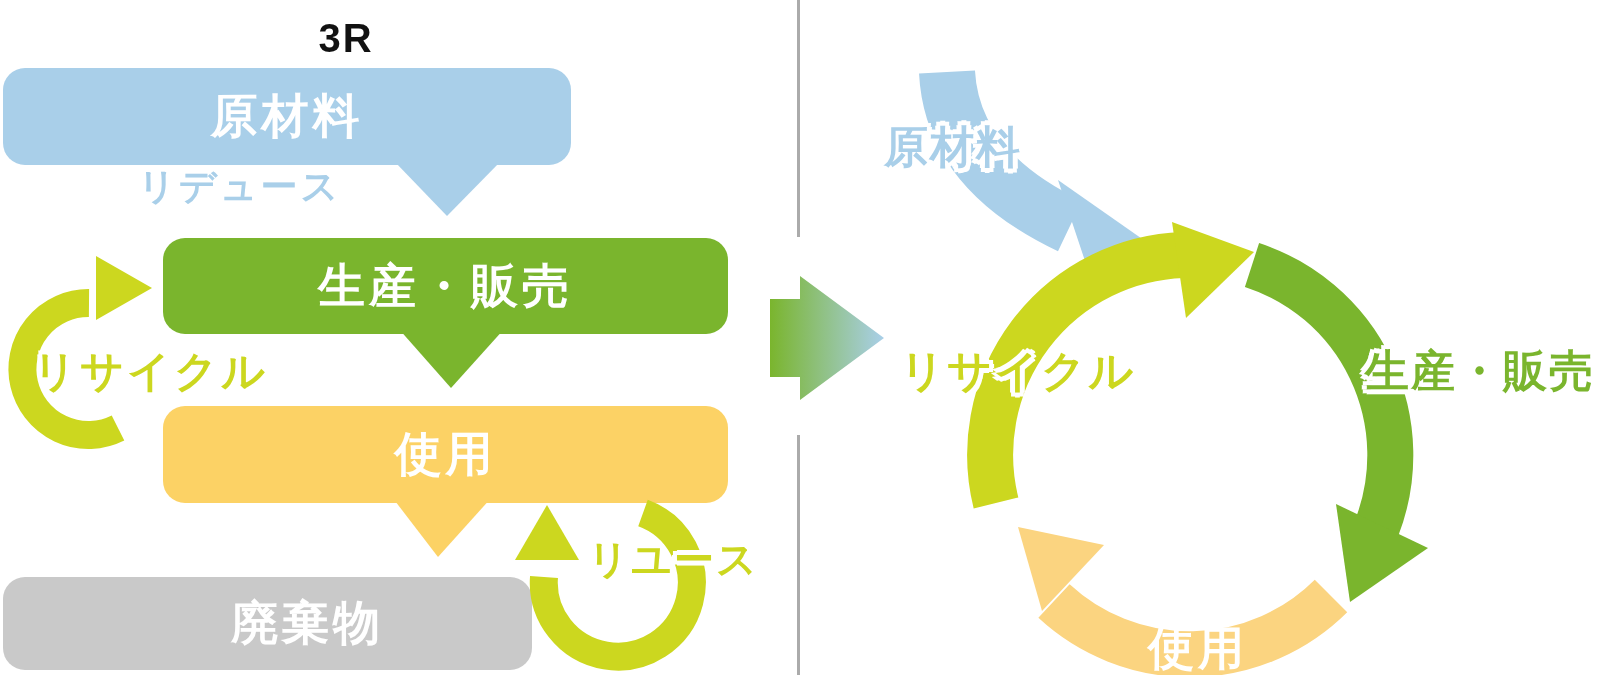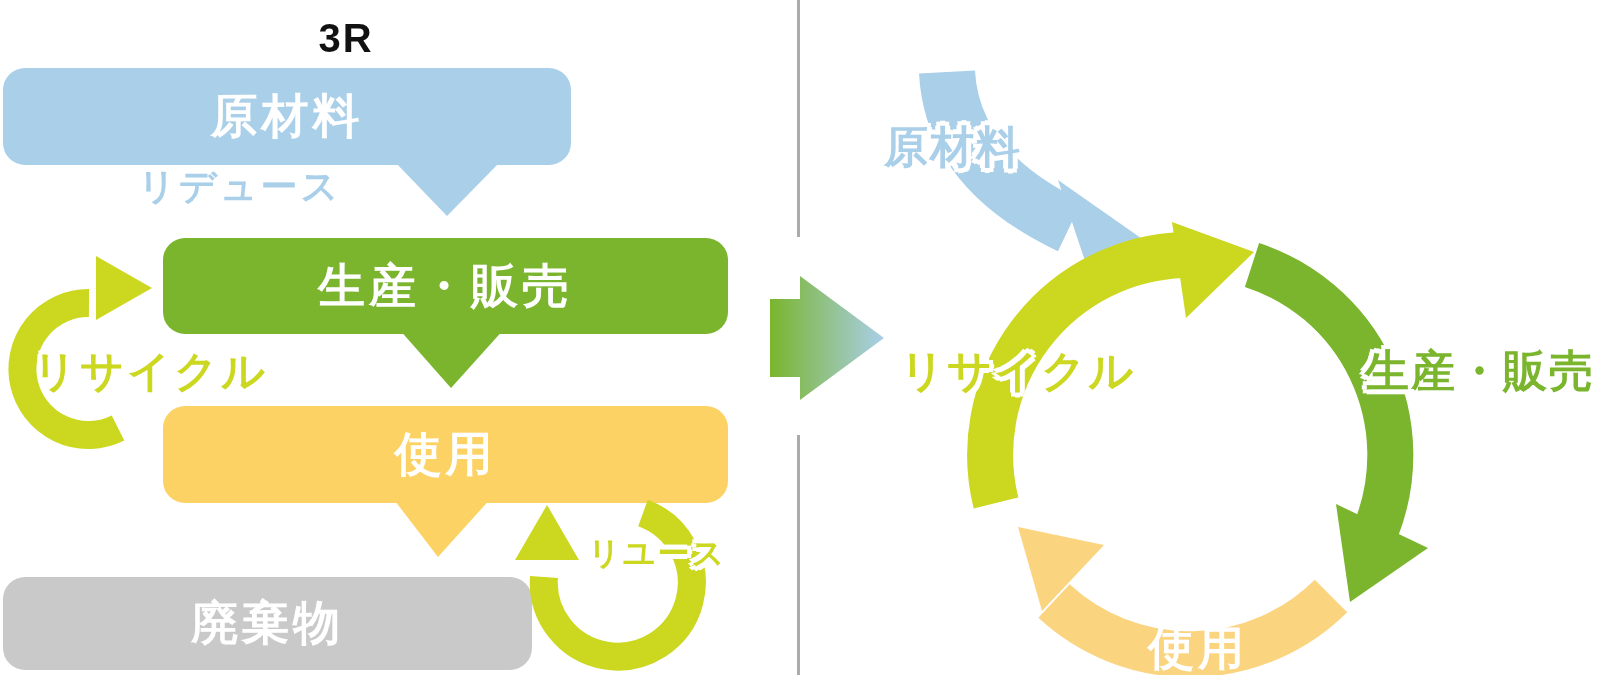--- a/index.html
+++ b/index.html
@@ -24,31 +24,31 @@
     position:absolute;display:flex;align-items:center;justify-content:center;
     color:#ffffff;font-weight:700;font-size:47px;letter-spacing:4px;white-space:nowrap;
   }
   .outline{
     text-shadow:
       -4px -4px 0 #fff, 4px -4px 0 #fff, -4px 4px 0 #fff, 4px 4px 0 #fff,
       -5px 0 0 #fff, 5px 0 0 #fff, 0 -5px 0 #fff, 0 5px 0 #fff;
   }
   .lbl-reduce{left:138px;top:162px;font-size:37px;color:var(--light-blue);letter-spacing:3px;}
   .lbl-recycle-left{left:33px;top:343px;font-size:43px;color:var(--yellow-green);letter-spacing:3px;}
-  .lbl-reuse{left:588px;top:532px;font-size:32px;color:var(--yellow-green);letter-spacing:2px;}
+  .lbl-reuse{left:588px;top:532px;font-size:40px;color:var(--yellow-green);letter-spacing:2px;}
   .lbl-raw-right{left:884px;top:118px;font-size:44px;color:var(--light-blue);letter-spacing:2px;}
   .lbl-recycle-right{left:900px;top:342px;font-size:44px;color:var(--yellow-green);letter-spacing:2px;}
   .lbl-prod-right{left:1365px;top:342px;font-size:44px;color:var(--green);letter-spacing:2px;}
   .lbl-use-right{left:1098px;top:618px;width:200px;text-align:center;font-size:46px;color:#ffffff;letter-spacing:4px;}
   .title-3r{left:286px;top:16px;width:120px;}
   .title-ce{left:905px;top:0px;width:540px;}
   .bl-raw{left:3px;top:68px;width:568px;height:97px;}
   .bl-prod{left:163px;top:238px;width:565px;height:96px;}
   .bl-use{left:163px;top:406px;width:565px;height:97px;}
-  .bl-waste{left:3px;top:577px;width:529px;height:93px;}
+  .bl-waste{left:3px;top:577px;width:529px;height:93px;padding-left:40px;}
 </style>
 </head>
 <body>
 
 <div class="stage">
 
   <svg width="1600" height="675" viewBox="0 0 1600 675">
     <defs>
       <linearGradient id="midGrad" x1="770" y1="338" x2="884" y2="338" gradientUnits="userSpaceOnUse">
         <stop offset="0" style="stop-color:var(--green)"></stop>

